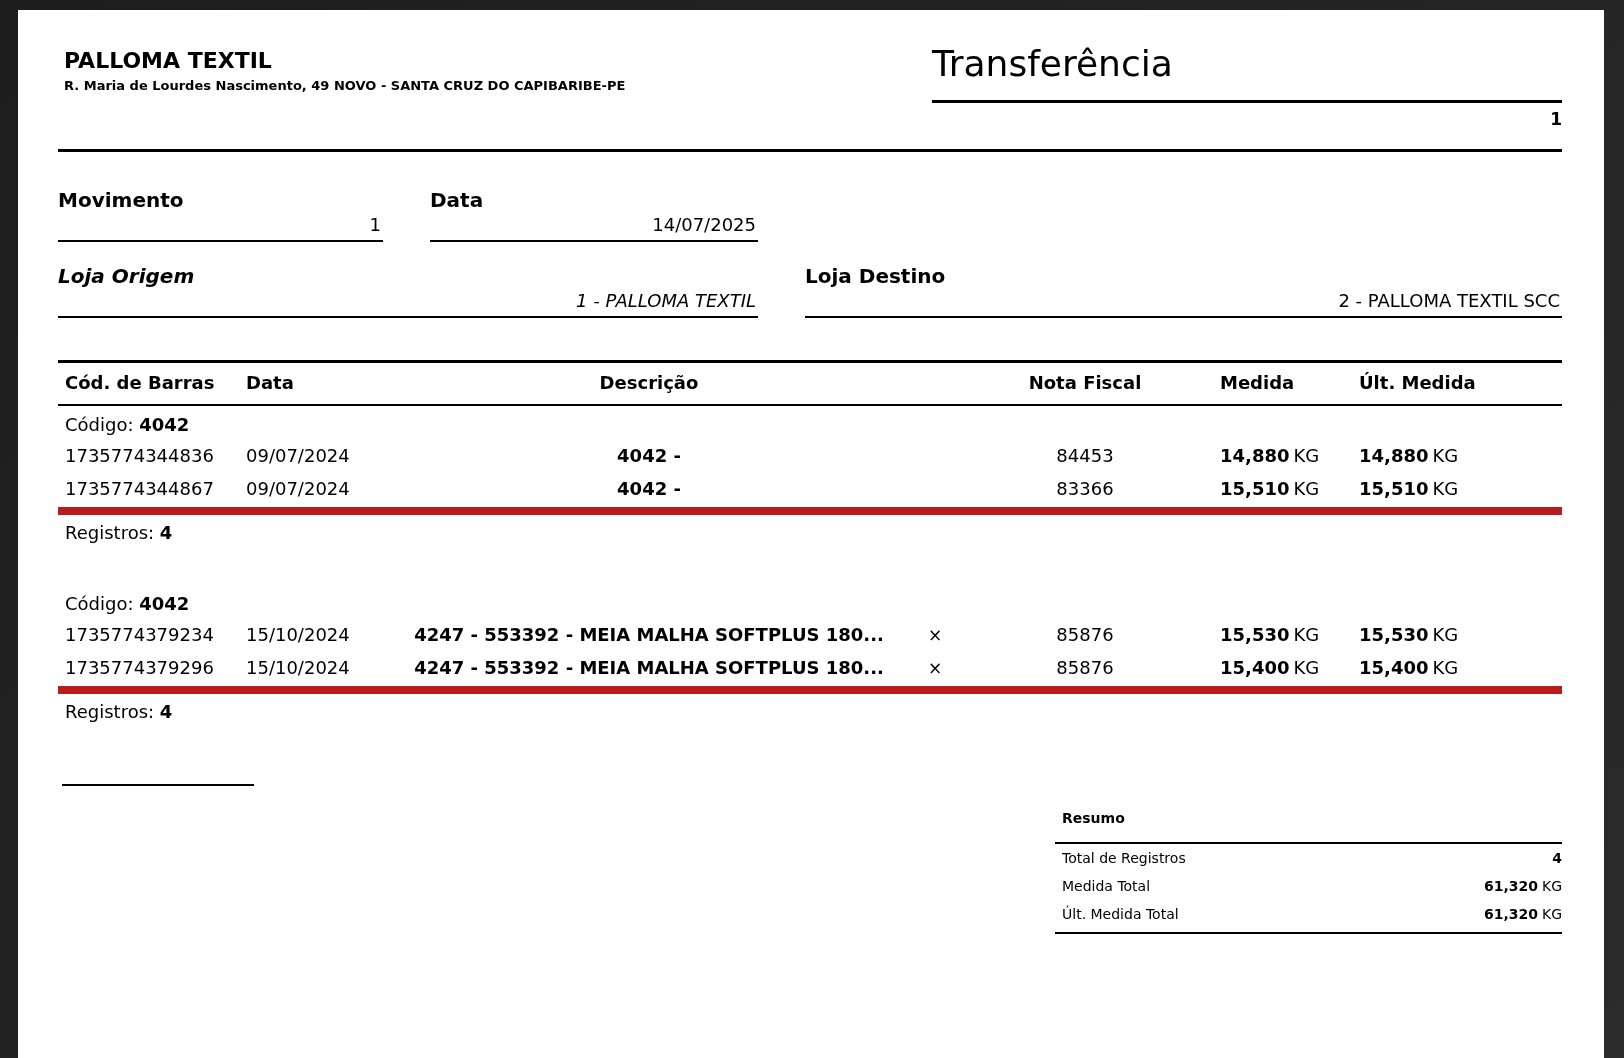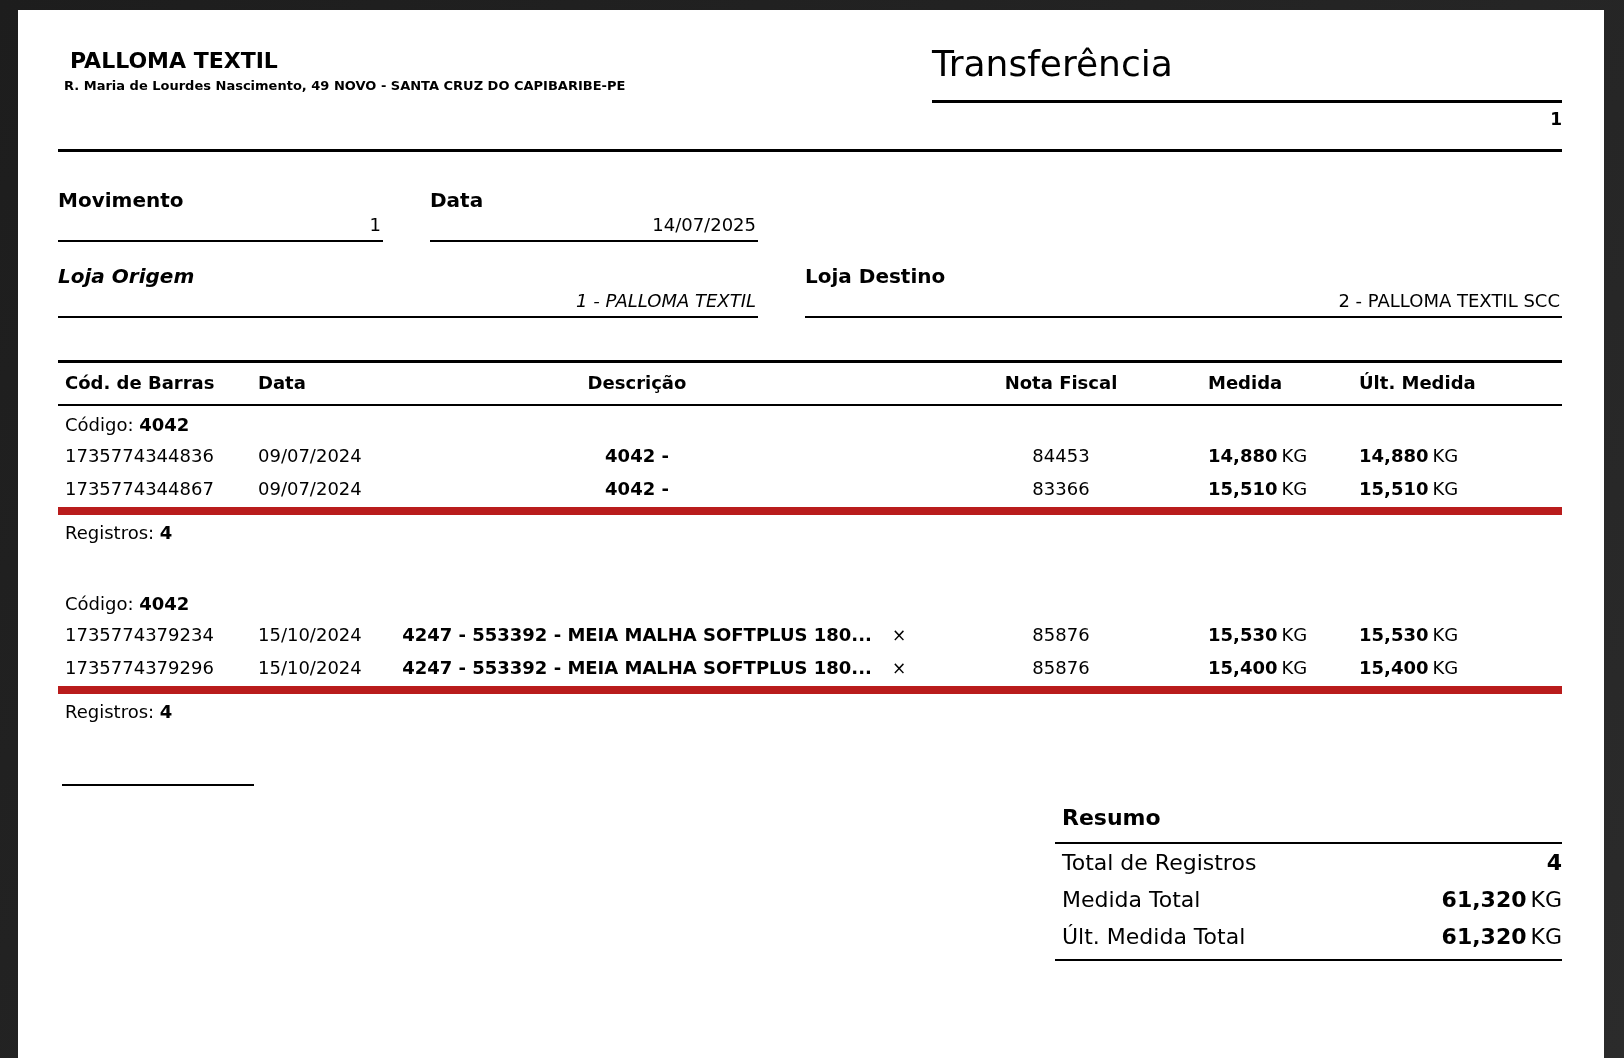--- a/index.html
+++ b/index.html
@@ -12,21 +12,21 @@
   }
   .page {
     position:absolute; left:18px; top:10px;
     width:1586px; height:1100px;
     background:#fff;
     padding:38px 42px 0 40px;
   }
 
   
   .doc-header { display:flex; justify-content:space-between; align-items:flex-start; }
-  .company-name { font-size:22px; font-weight:bold; line-height:26px; margin-left:12px; }
+  .company-name { font-size:22px; font-weight:bold; line-height:26px; margin-left:6px; }
   .company-address { font-size:13px; font-weight:bold; line-height:24px; margin-left:6px; }
   .company-contact { font-size:17px; font-weight:bold; line-height:24px; margin-left:6px; }
   .company-contact .sep { font-weight:normal; margin:0 10px 0 12px; }
   .company-contact .phone-icon { font-weight:normal; font-size:19px; margin-right:6px; }
   .title-block { width:630px; }
   .report-title {
     font-size:36px; font-weight:normal; line-height:31px;
     padding-bottom:21px; border-bottom:3px solid #000;
   }
   .page-number { text-align:right; font-size:17px; font-weight:bold; margin-top:6px; }
@@ -43,21 +43,20 @@
   .field-destino { flex:1; }
   .field-label { font-size:20px; font-weight:bold; line-height:20px; }
   .field-value { font-size:18px; line-height:22px; text-align:right; margin-top:4px; padding-right:2px; }
 
   
   .table { margin-top:42px; font-size:18px; }
   .t-row {
     display:grid;
     grid-template-columns:188px 132px 1fr 30px 270px 139px 203px;
     align-items:center;
-    gap:12px;
   }
   .c-bar { text-align:left; padding-left:7px; }
   .c-data { text-align:left; }
   .c-desc { text-align:center; font-weight:bold; }
   .c-x { text-align:center; font-size:17px; }
   .c-nota { text-align:center; }
   .c-med, .c-ult { text-align:left; }
   .t-head-wrap { border-top:3px solid #000; border-bottom:2px solid #000; }
   .t-head { padding:9px 0 11px 0; font-weight:bold; }
   .t-head .c-desc { font-weight:bold; }
@@ -65,21 +64,21 @@
   .cod-val, .reg-val { font-weight:bold; }
   .t-rows { border-bottom:8px solid #b91c1c; padding-bottom:2px; }
   .t-rows .t-row { height:33px; }
   .t-registros { padding:8px 0 6px 7px; line-height:20px; }
   .t-group.second { margin-top:36px; }
   .num { font-weight:bold; }
   .unit { font-weight:normal; margin-left:4px; }
 
   
   .sig-line { margin-top:56px; margin-left:4px; width:192px; border-top:2px solid #000; }
-  .resumo { width:507px; margin-left:auto; margin-top:22px; font-size:22px; }
+  .resumo { width:507px; margin-left:auto; margin-top:22px; font-size:14px; }
   .resumo-title { font-weight:bold; line-height:20px; padding-left:7px; }
   .resumo-rule { border-top:2px solid #000; margin-top:14px; }
   .resumo-row { display:flex; justify-content:space-between; padding:6px 0; }
   .resumo-row .r-label { padding-left:7px; }
   .resumo-rule.bottom { margin-top:4px; }
 </style>
 </head>
 <body>
 
 <div class="page">

